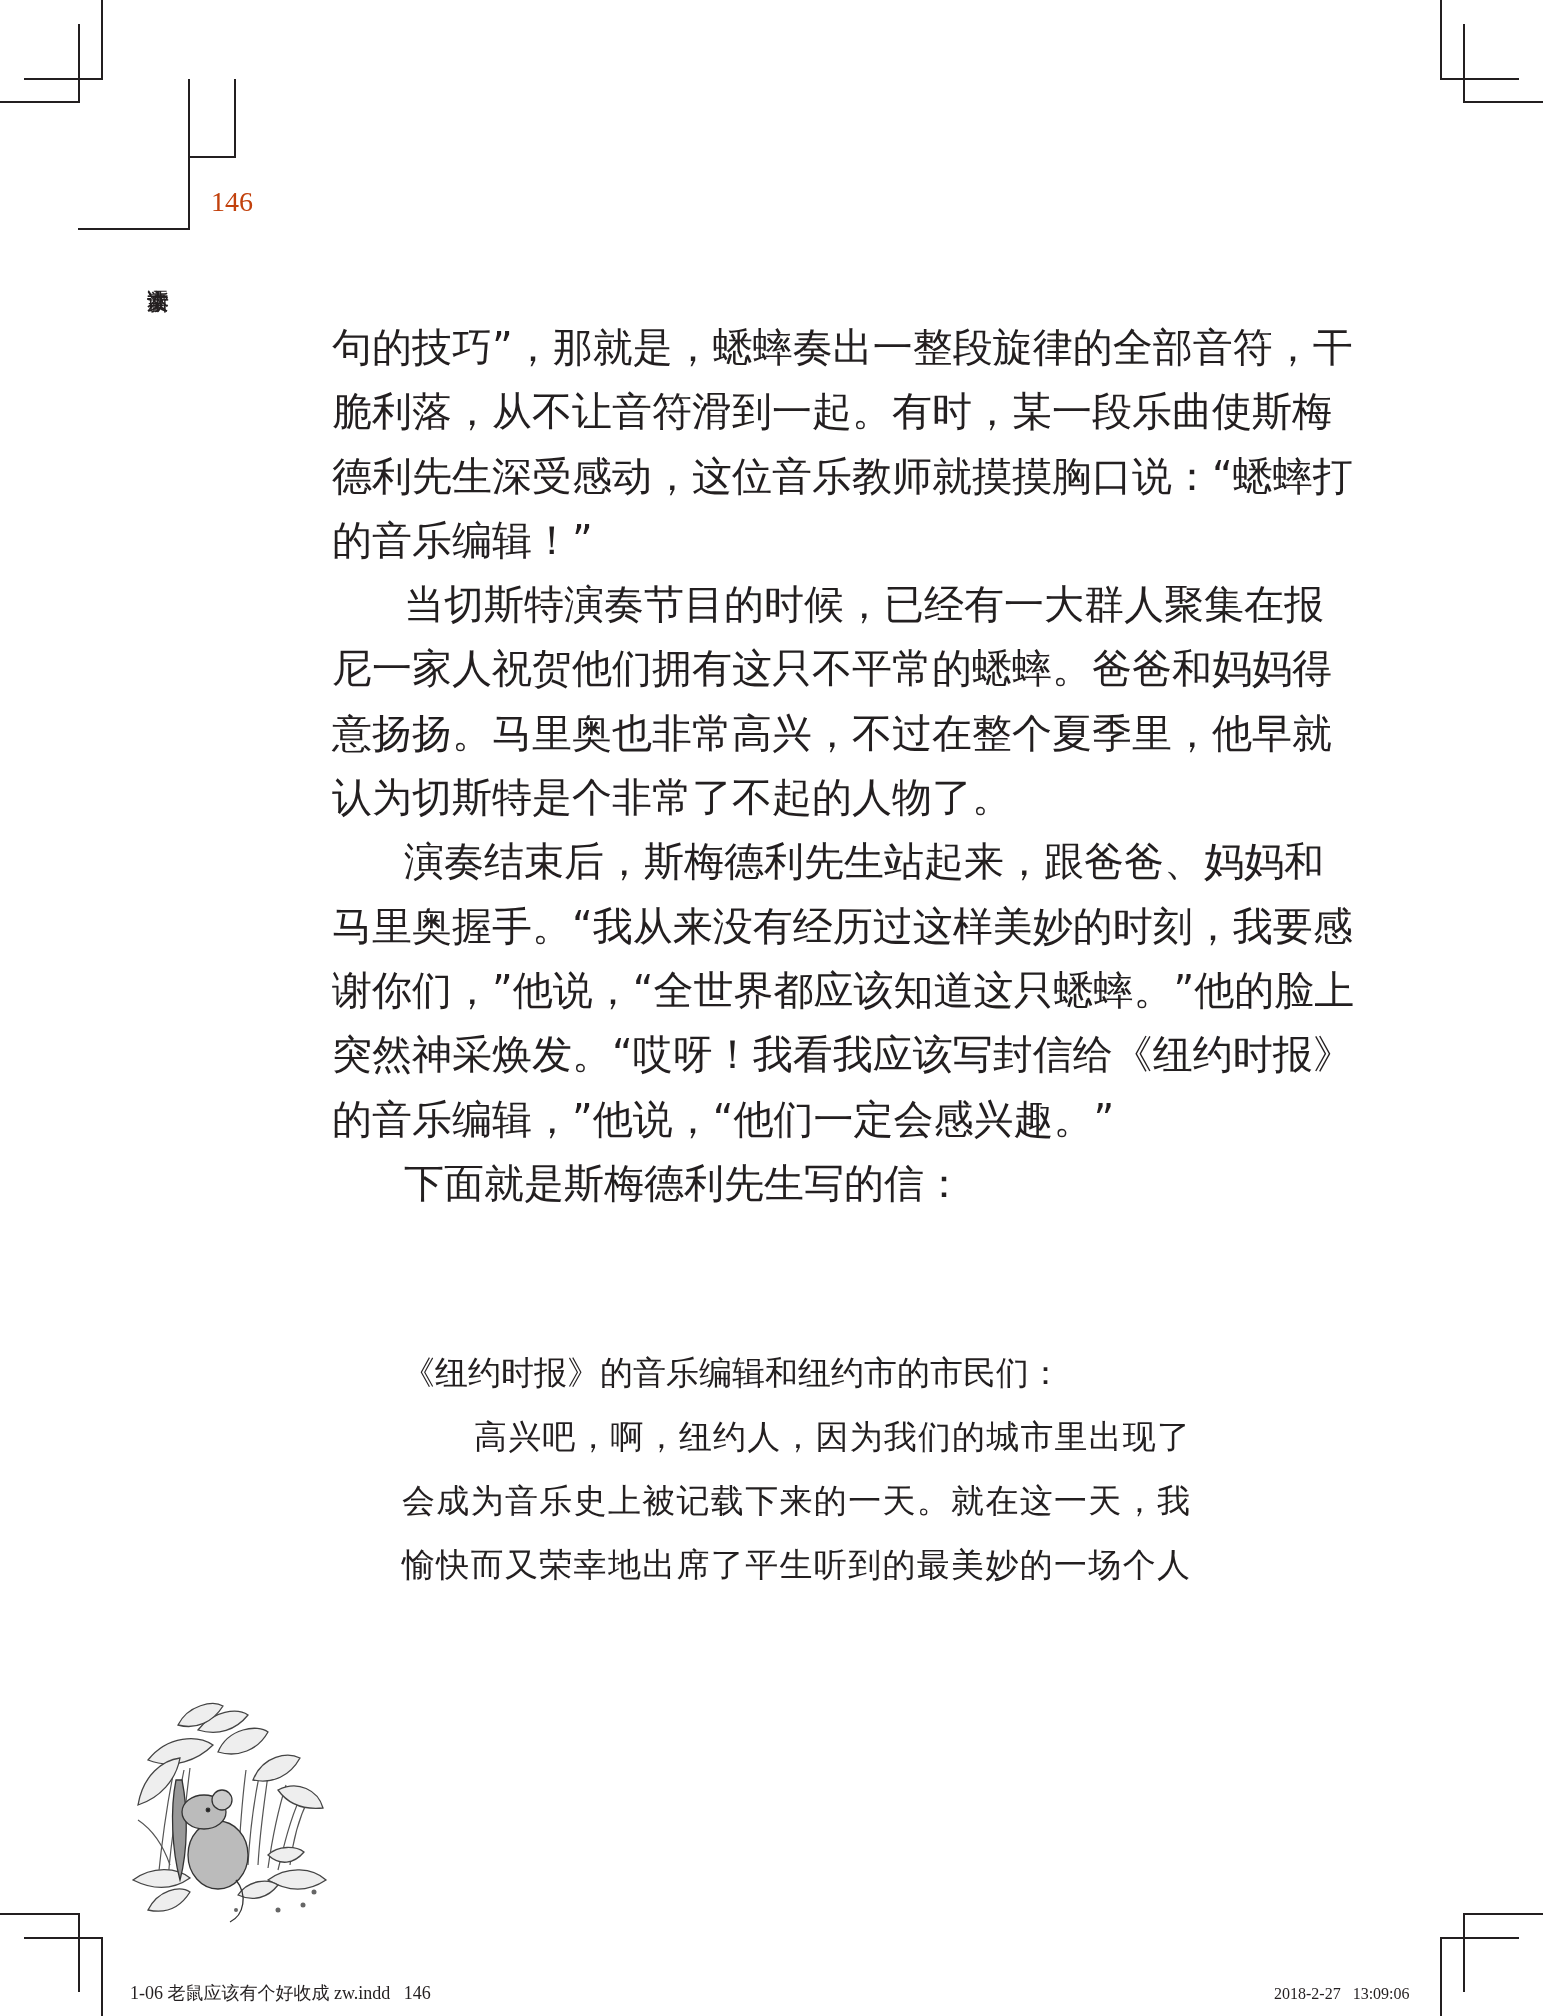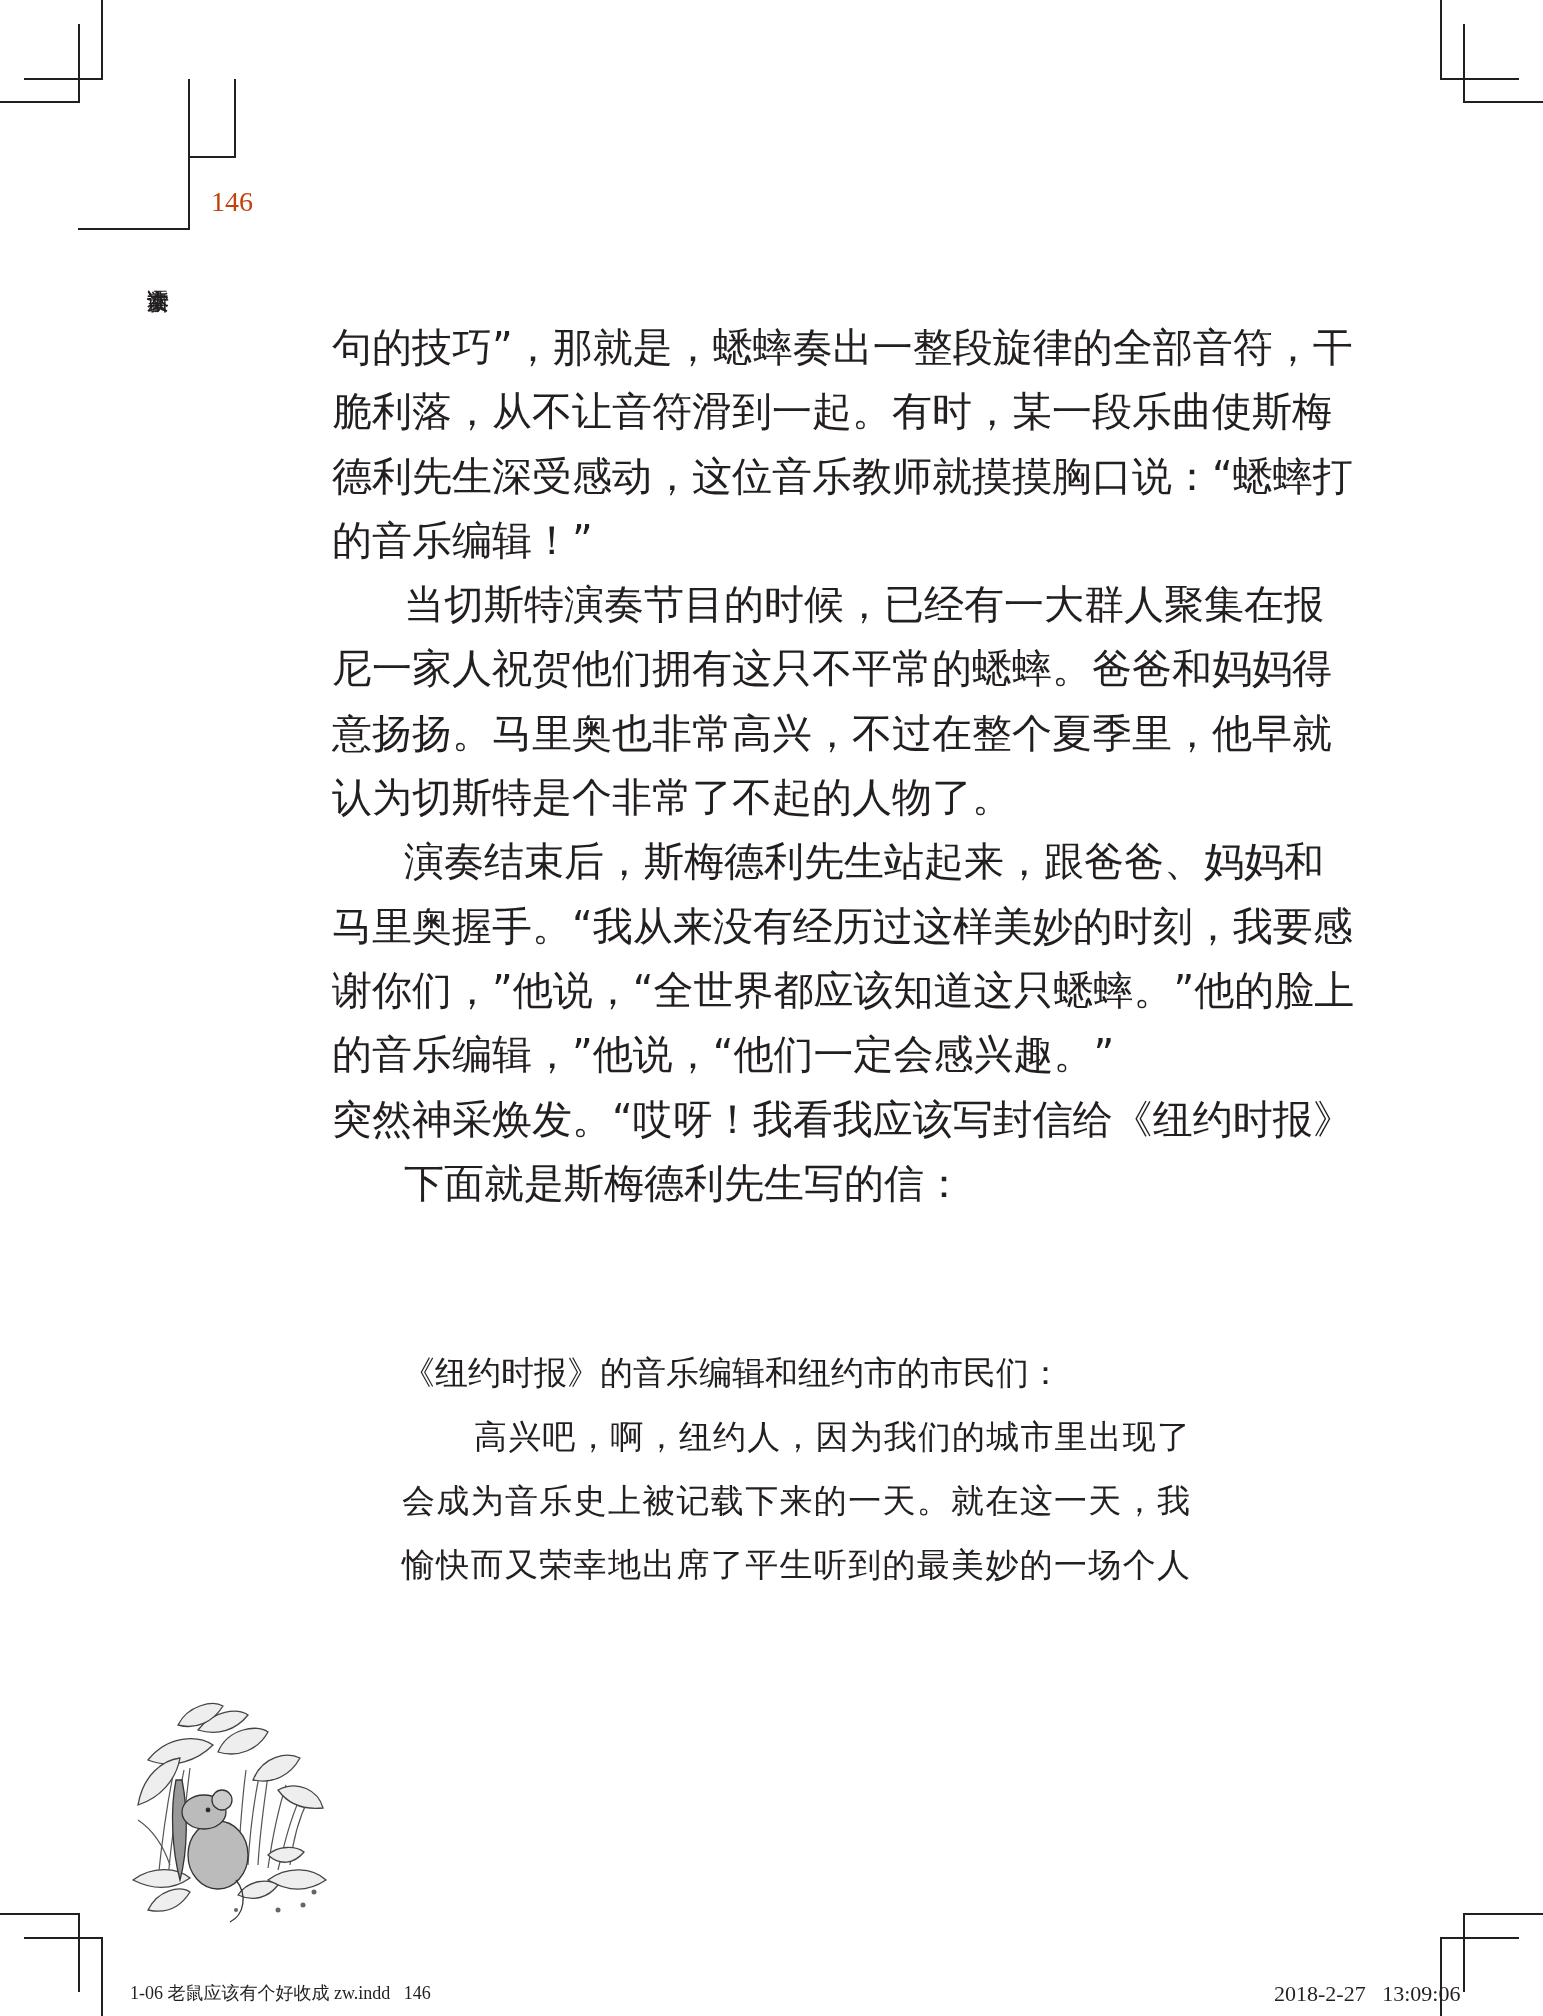--- a/index.html
+++ b/index.html
@@ -11,21 +11,21 @@
   .body { position: absolute; left: 332px; top: 315px; width: 860px; }
   .line { font-family: "DejaVu Sans", sans-serif; font-size: 40px; height: 64.3px; line-height: 64.3px; white-space: nowrap; color: #231f20; text-align-last: justify; text-align: justify; }
   .line.last { text-align-last: left; }
   .line.indent { padding-left: 72px; }
   .letter { position: absolute; left: 402px; top: 1341px; width: 788px; }
   .lline { font-family: Liberation Serif, serif; font-size: 33px; height: 64px; line-height: 64px; white-space: nowrap; color: #231f20; text-align: justify; text-align-last: justify; }
   .lline.last { text-align-last: left; }
   .lline.indent { padding-left: 72px; }
   .illustration { position: absolute; left: 118px; top: 1680px; width: 224px; height: 245px; }
   .footer-left { position: absolute; left: 130px; top: 1982px; font-family: "Liberation Serif", serif; font-size: 18px; line-height: 22px; color: #231f20; }
-  .footer-right { position: absolute; left: 1274px; top: 1983px; font-family: "Liberation Serif", serif; font-size: 22px; line-height: 22px; color: #231f20; }
+  .footer-right { position: absolute; left: 1274px; top: 1983px; font-family: "Liberation Serif", serif; font-size: 16px; line-height: 22px; color: #231f20; }
 </style>
 </head>
 <body>
 
 <div>
   <div class="vl" style="left:101px;top:0;height:79px;"></div>
   <div class="hl" style="left:24px;top:78px;width:79px;"></div>
   <div class="vl" style="left:78px;top:24px;height:79px;"></div>
   <div class="hl" style="left:0;top:101px;width:80px;"></div>
 </div>
@@ -66,22 +66,22 @@
   <div class="line">脆利落，从不让音符滑到一起。有时，某一段乐曲使斯梅</div>
   <div class="line">德利先生深受感动，这位音乐教师就摸摸胸口说：“蟋蟀打</div>
   <div class="line last">的音乐编辑！”</div>
   <div class="line indent">当切斯特演奏节目的时候，已经有一大群人聚集在报</div>
   <div class="line">尼一家人祝贺他们拥有这只不平常的蟋蟀。爸爸和妈妈得</div>
   <div class="line">意扬扬。马里奥也非常高兴，不过在整个夏季里，他早就</div>
   <div class="line last">认为切斯特是个非常了不起的人物了。</div>
   <div class="line indent">演奏结束后，斯梅德利先生站起来，跟爸爸、妈妈和</div>
   <div class="line">马里奥握手。“我从来没有经历过这样美妙的时刻，我要感</div>
   <div class="line">谢你们，”他说，“全世界都应该知道这只蟋蟀。”他的脸上</div>
+  <div class="line">突然神采焕发。“哎呀！我看我应该写封信给《纽约时报》</div>
   <div class="line last">的音乐编辑，”他说，“他们一定会感兴趣。”</div>
-  <div class="line">突然神采焕发。“哎呀！我看我应该写封信给《纽约时报》</div>
   <div class="line indent last">下面就是斯梅德利先生写的信：</div>
 </div>
 
 <div class="letter">
   <div class="lline last">《纽约时报》的音乐编辑和纽约市的市民们：</div>
   <div class="lline indent">高兴吧，啊，纽约人，因为我们的城市里出现了</div>
   <div class="lline">会成为音乐史上被记载下来的一天。就在这一天，我</div>
   <div class="lline">愉快而又荣幸地出席了平生听到的最美妙的一场个人</div>
 </div>
 

